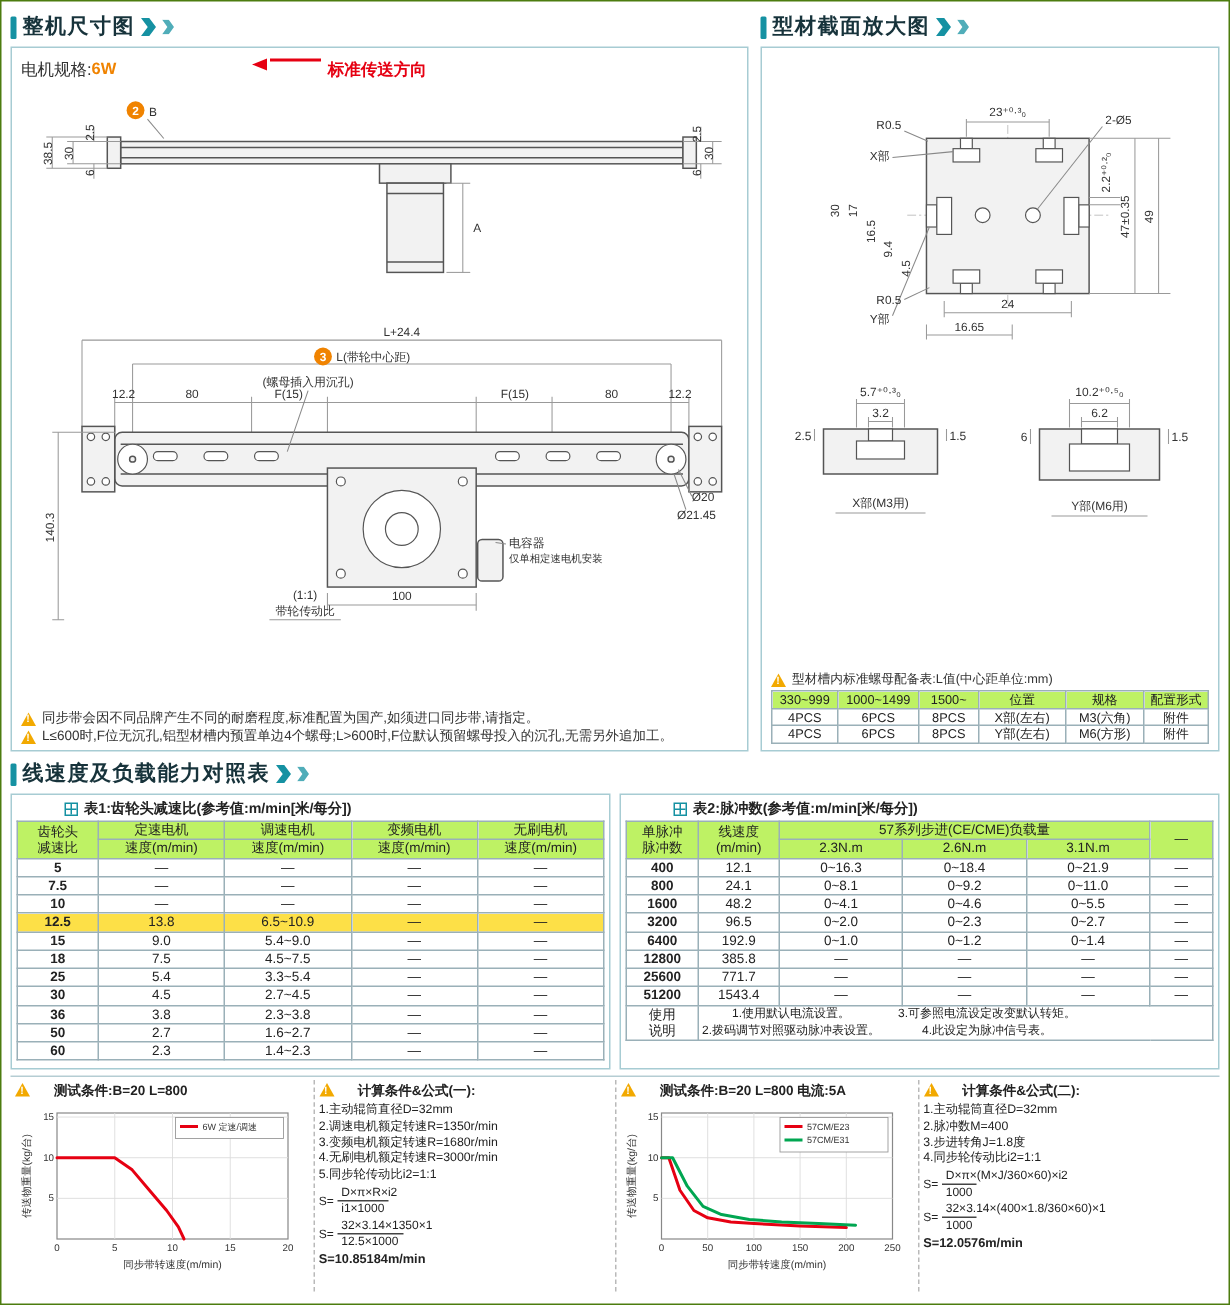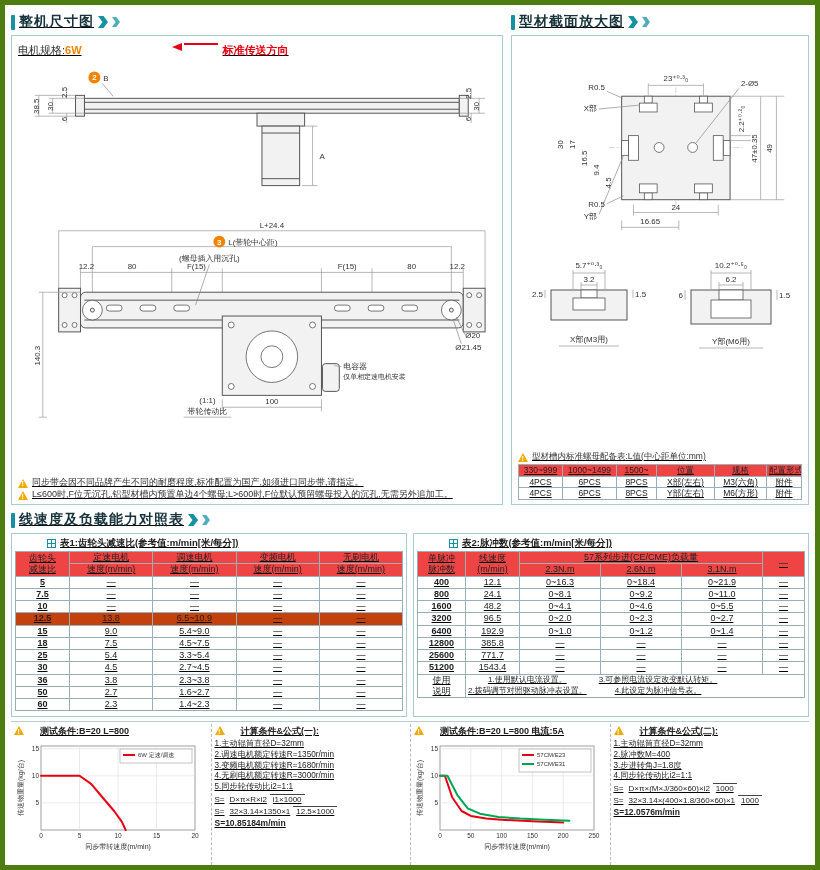--- a/index.html
+++ b/index.html
@@ -1,17 +1,17 @@
 <!DOCTYPE html>
 <html><head>
 <meta charset="utf-8">
 <style>
   *{margin:0;padding:0;box-sizing:border-box;}
   body{font-family:"Liberation Sans","DejaVu Sans",sans-serif;background:#ededed;}
-  .page{width:820px;height:870px;margin:0 auto;background:#fff;border:5px solid #4d7c0f;padding:6px;overflow:hidden;text-decoration:underline;}
+  .page{width:820px;height:870px;margin:0 auto;background:#fff;border:1px solid #4d7c0f;padding:6px;overflow:hidden;}
   .top-row{display:flex;gap:8px;}
   .col-l{width:492px;flex:none;}
   .col-r{flex:1;min-width:0;}
   .sec-hdr{display:flex;align-items:center;gap:4px;height:22px;margin-bottom:2px;}
   .sec-hdr.mid{margin-top:4px;}
   .hdr-bar{width:4px;height:15px;background:#1591a2;border-radius:1px;flex:none;}
   .hdr-txt{font-size:14px;font-weight:bold;color:#17333b;letter-spacing:1px;}
   .hdr-flag{width:10px;height:12px;background:#1591a2;clip-path:polygon(0 0,55% 0,100% 50%,55% 100%,0 100%,45% 50%);flex:none;}
   .hdr-flag.sm{width:8px;height:10px;opacity:.75;}
   .box{border:1px solid #a7ccd3;height:470px;padding:4px 6px;display:flex;flex-direction:column;}
@@ -40,34 +40,34 @@
   .warn{flex:none;position:relative;width:0;height:0;border-left:5px solid transparent;border-right:5px solid transparent;border-bottom:9px solid #f2a900;display:inline-block;margin-top:1px;}
   .warn::after{content:"!";position:absolute;left:-1.5px;top:1.5px;font-size:7px;font-weight:bold;color:#fff;line-height:1;}
   .details-row{display:flex;justify-content:space-around;margin-top:4px;flex:none;}
   .nut-note{margin-top:auto;margin-bottom:2px;font-size:8.5px;}
   .mid-row{display:flex;gap:6px;margin-top:2px;}
   .tbl-panel{flex:1;border:1px solid #a7ccd3;height:184px;padding:2px 3px;min-width:0;}
   .tbl-title{display:flex;align-items:center;gap:4px;font-size:9.5px;font-weight:bold;color:#222;height:15px;padding-left:32px;}
   .tbl-ico{width:9px;height:9px;flex:none;border:1px solid #1591a2;background:linear-gradient(#1591a2,#1591a2) 50% 0/1px 100% no-repeat,linear-gradient(#1591a2,#1591a2) 0 50%/100% 1px no-repeat;}
   table.dtable{width:100%;border-collapse:collapse;font-size:9px;color:#222;table-layout:fixed;}
   .dtable th,.dtable td{border:1px solid #9ab0b8;padding:0 2px;text-align:center;line-height:1.25;overflow:hidden;white-space:nowrap;}
-  .dtable thead th{background:#ef4444;font-weight:normal;}
+  .dtable thead th{background:#bef264;font-weight:normal;}
   #t1 tbody td:first-child,#t2 tbody td:first-child{font-weight:bold;}
-  #t1 tbody tr:nth-child(4){background:#c2410c;}
+  #t1 tbody tr:nth-child(4){background:#fde047;}
   .usage-cell{text-align:left;font-size:8px;padding:1px 4px;}
   .usage-cols{display:flex;gap:12px;}
   .usage-cols>div{line-height:1.35;}
   #nt{font-size:8.5px;}
   .bottom-row{display:flex;margin-top:4px;border-top:1px solid #b5cdd3;padding-top:2px;height:144px;}
   .bpanel{width:25%;padding:1px 3px;border-left:1px dashed #b9b9b9;display:flex;flex-direction:column;min-width:0;}
   .bpanel:first-child{border-left:none;}
   .bp-hdr{display:flex;gap:16px;font-size:9px;font-weight:bold;color:#222;height:14px;flex:none;}
   .calc-line{font-size:8.2px;color:#222;line-height:1.32;}
   .formula{display:flex;align-items:center;font-size:8px;color:#222;margin-top:1px;}
-  .frac{display:inline-flex;flex-direction:row;align-items:flex-end;margin-left:2px;}
+  .frac{display:inline-flex;flex-direction:column;align-items:flex-start;margin-left:2px;}
   .fr-n,.fr-d{padding:0 3px;line-height:1.25;}
   .fr-d{border-top:1px solid #444;}
   .result{font-size:8.5px;margin-top:1px;font-weight:bold;}
 </style>
 </head>
 <body>
 
 <div class="page">
 
   <div class="top-row">

